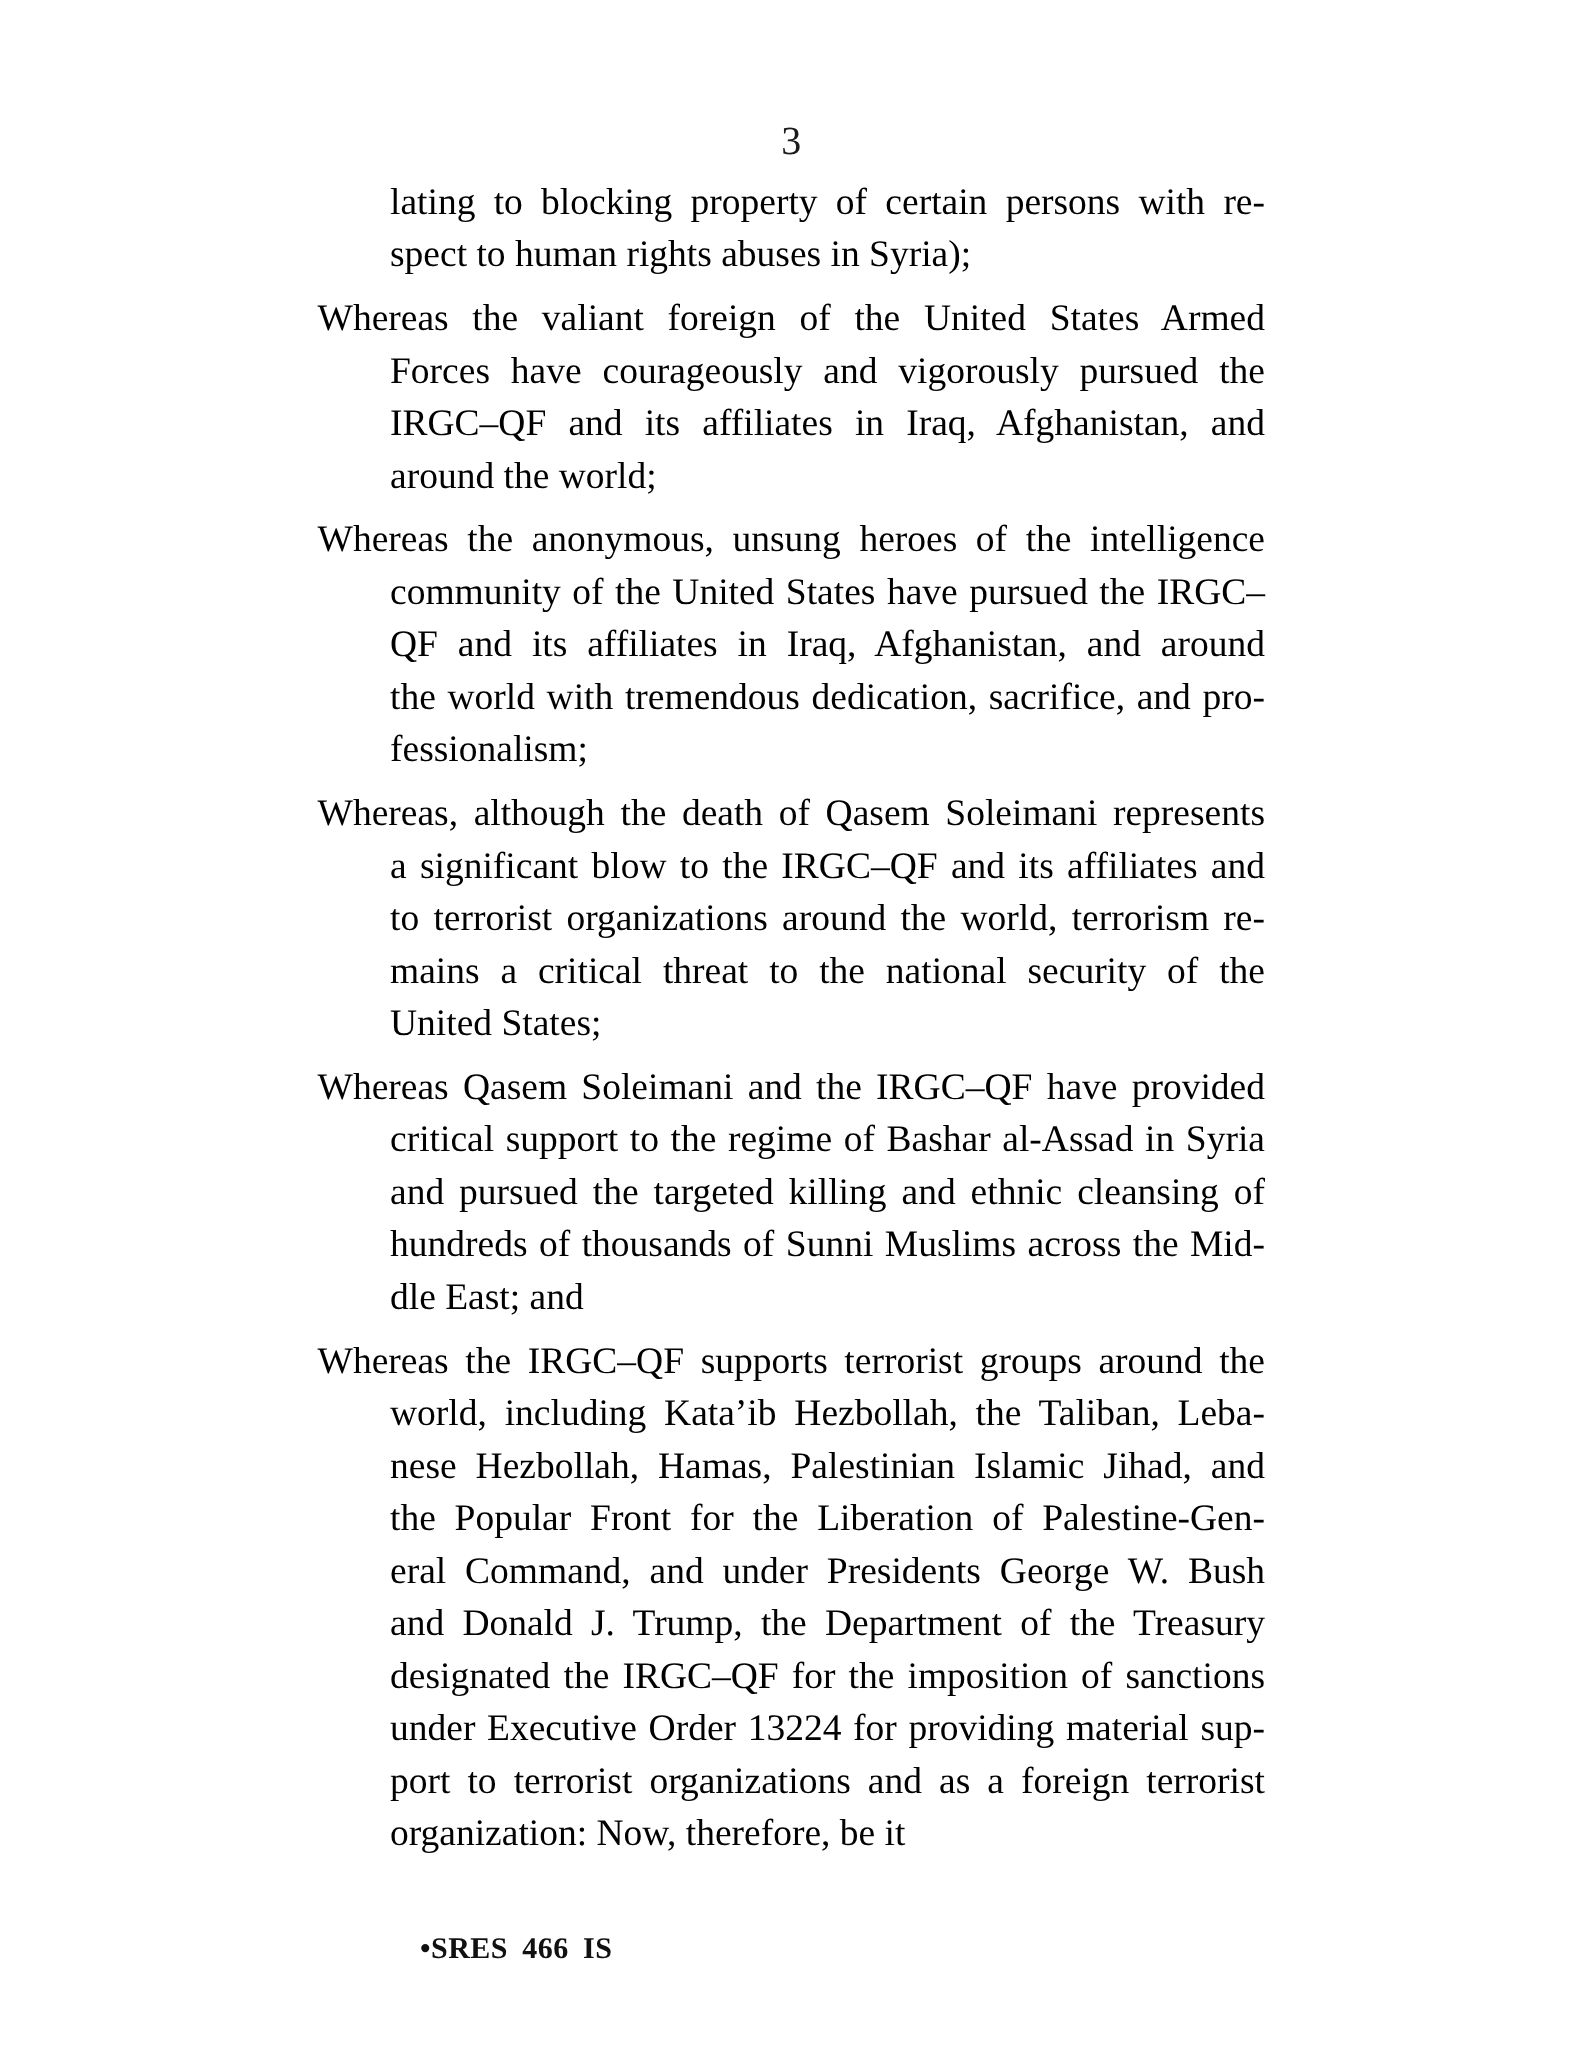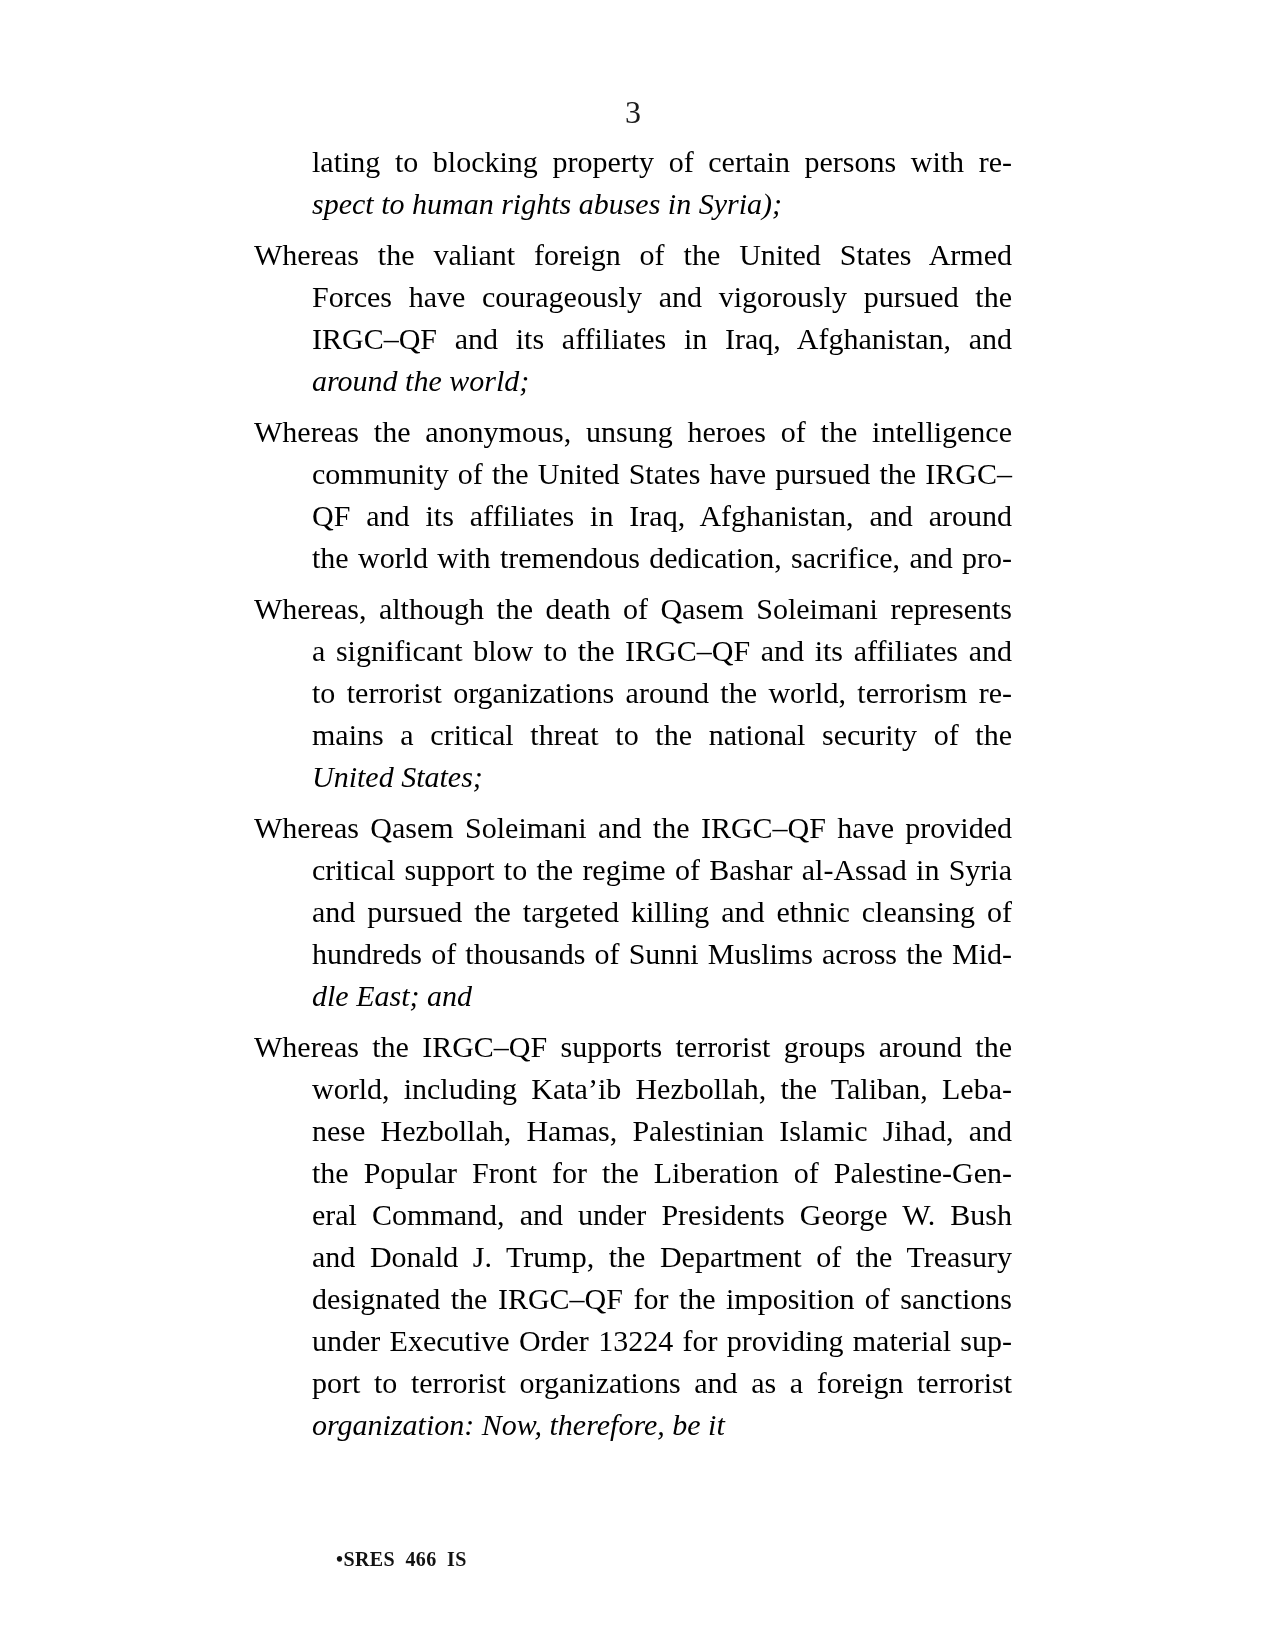--- a/index.html
+++ b/index.html
@@ -49,27 +49,26 @@
     -moz-text-align-last: justify;
     text-align-last: justify;
     white-space: normal;
   }
   .line.indent {
     margin-left: 58px;
   }
   .line.last {
     -moz-text-align-last: left;
     text-align-last: left;
-    font-style: italic;
   }
   .doc-footer {
     position: absolute;
     top: 1547px;
     left: 336px;
-    font-size: 20px;
+    font-size: 24px;
     line-height: 24px;
     font-weight: bold;
     letter-spacing: 0.4px;
     word-spacing: 5px;
     color: #111111;
   }
 </style>
 </head>
 <body>
 
@@ -86,20 +85,21 @@
         <div class="line">Whereas the valiant foreign of the United States Armed</div>
         <div class="line indent">Forces have courageously and vigorously pursued the</div>
         <div class="line indent">IRGC–QF and its affiliates in Iraq, Afghanistan, and</div>
         <div class="line indent last">around the world;</div>
       </div>
       <div class="para">
         <div class="line">Whereas the anonymous, unsung heroes of the intelligence</div>
         <div class="line indent">community of the United States have pursued the IRGC–</div>
         <div class="line indent">QF and its affiliates in Iraq, Afghanistan, and around</div>
         <div class="line indent">the world with tremendous dedication, sacrifice, and pro-</div>
+        <div class="line indent last">fessionalism;</div>
       </div>
       <div class="para">
         <div class="line">Whereas, although the death of Qasem Soleimani represents</div>
         <div class="line indent">a significant blow to the IRGC–QF and its affiliates and</div>
         <div class="line indent">to terrorist organizations around the world, terrorism re-</div>
         <div class="line indent">mains a critical threat to the national security of the</div>
         <div class="line indent last">United States;</div>
       </div>
       <div class="para">
         <div class="line">Whereas Qasem Soleimani and the IRGC–QF have provided</div>

